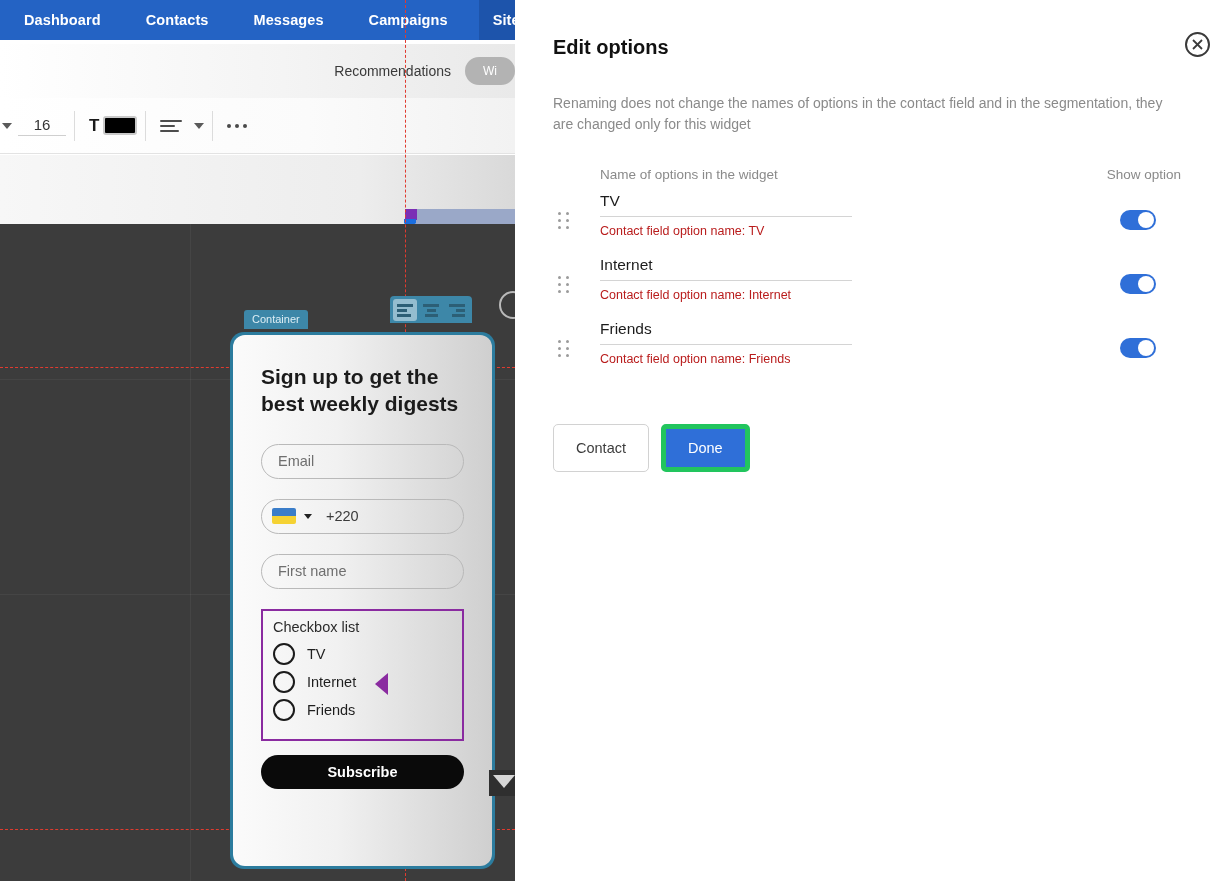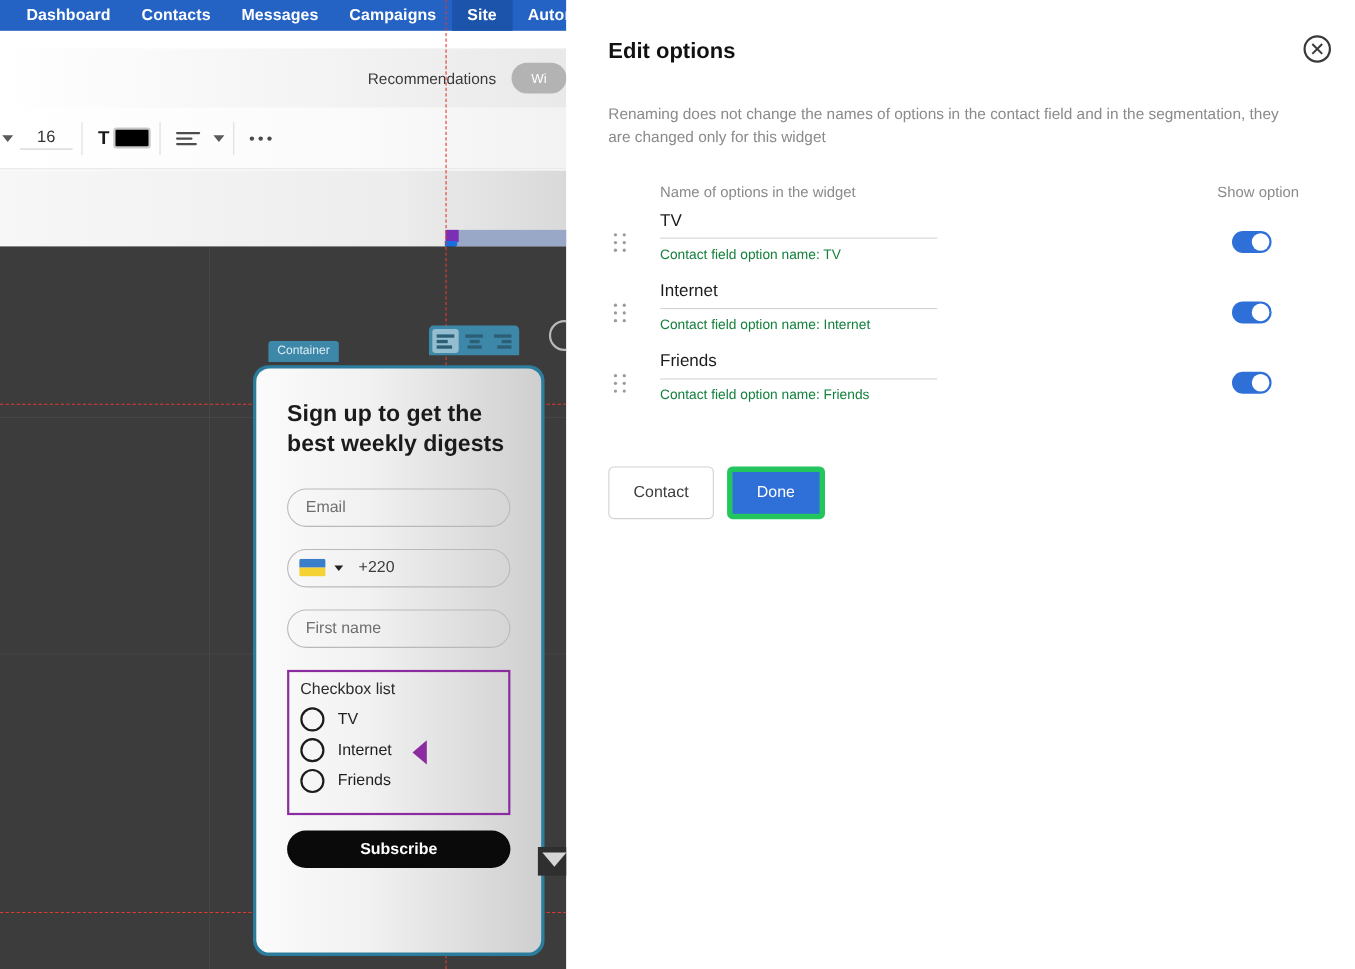--- a/index.html
+++ b/index.html
@@ -16,24 +16,25 @@
   #left-app {
     position: absolute; left: 0; top: 0;
     width: 515px; height: 881px;
     overflow: hidden;
     background: #ffffff;
   }
 
   
   #topnav {
     position: absolute; left: 0; top: 0;
-    width: 515px; height: 28px;
+    width: 515px; height: 40px;
     background: #2463c4;
     display: flex; align-items: stretch;
     padding-left: 10px;
+    gap: 17px;
   }
   .nav-item {
     display: flex; align-items: center;
     padding: 0 14px;
     color: #ffffff;
     font-size: 14.5px;
     font-weight: 600;
     white-space: nowrap;
     cursor: pointer;
     letter-spacing: .1px;
@@ -303,21 +304,21 @@
   .drag-handle span { width: 3px; height: 3px; border-radius: 50%; background: #9b9b9b; display: block; }
   .opt-main { flex: 1; max-width: 252px; }
   .opt-name-input {
     font-size: 15.5px; color: #1c1c1c;
     border: none; border-bottom: 1px solid #d4d4d4;
     width: 100%; padding: 0 0 6px 0;
     background: transparent;
     font-family: "Liberation Sans", sans-serif;
     outline: none;
   }
-  .opt-sub { font-size: 12.5px; color: #15803d; margin-top: 7px; }
+  .opt-sub { font-size: 12.5px; color: #b91c1c; margin-top: 7px; }
   .toggle {
     width: 36px; height: 20px; border-radius: 10px;
     background: #2f6fd8; position: relative; cursor: pointer;
     margin-top: 18px;
     margin-left: auto; margin-right: 26px;
     flex: none;
   }
   .toggle .knob {
     position: absolute; top: 2px; right: 2px;
     width: 16px; height: 16px; border-radius: 50%;

